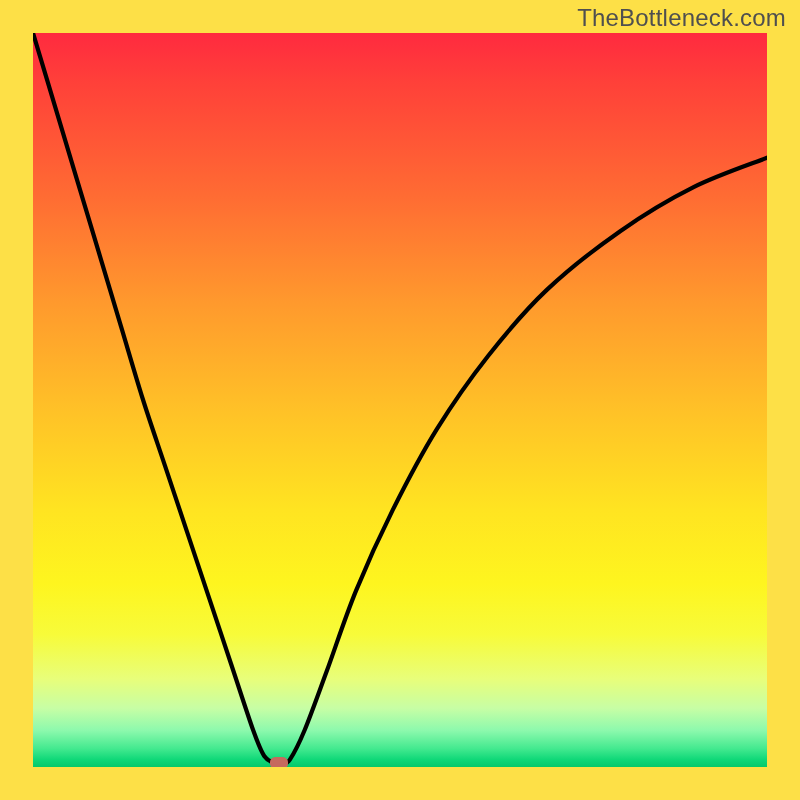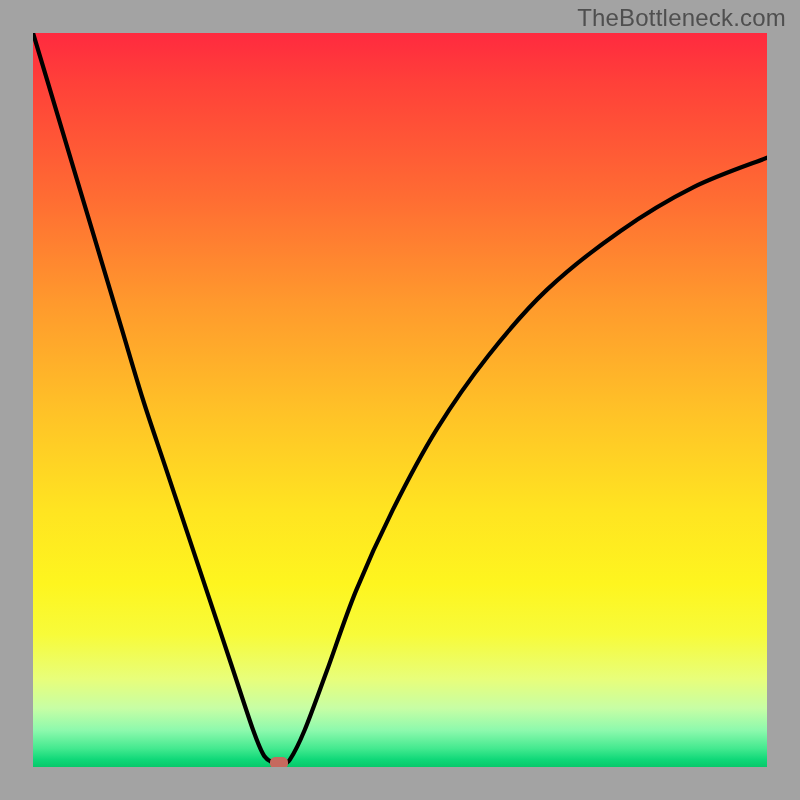--- a/index.html
+++ b/index.html
@@ -8,21 +8,21 @@
     width: 800px;
     height: 800px;
     background: #000000;
     font-family: Arial, Helvetica, sans-serif;
     overflow: hidden;
   }
   .frame {
     position: relative;
     width: 800px;
     height: 800px;
-    background: #a3a3a3;
+    background: #fde047;
   }
   .watermark {
     position: absolute;
     top: 4px;
     right: 14px;
     color: #4f4f4f;
     font-size: 24px;
     letter-spacing: 0.2px;
     font-weight: 400;
     z-index: 10;

